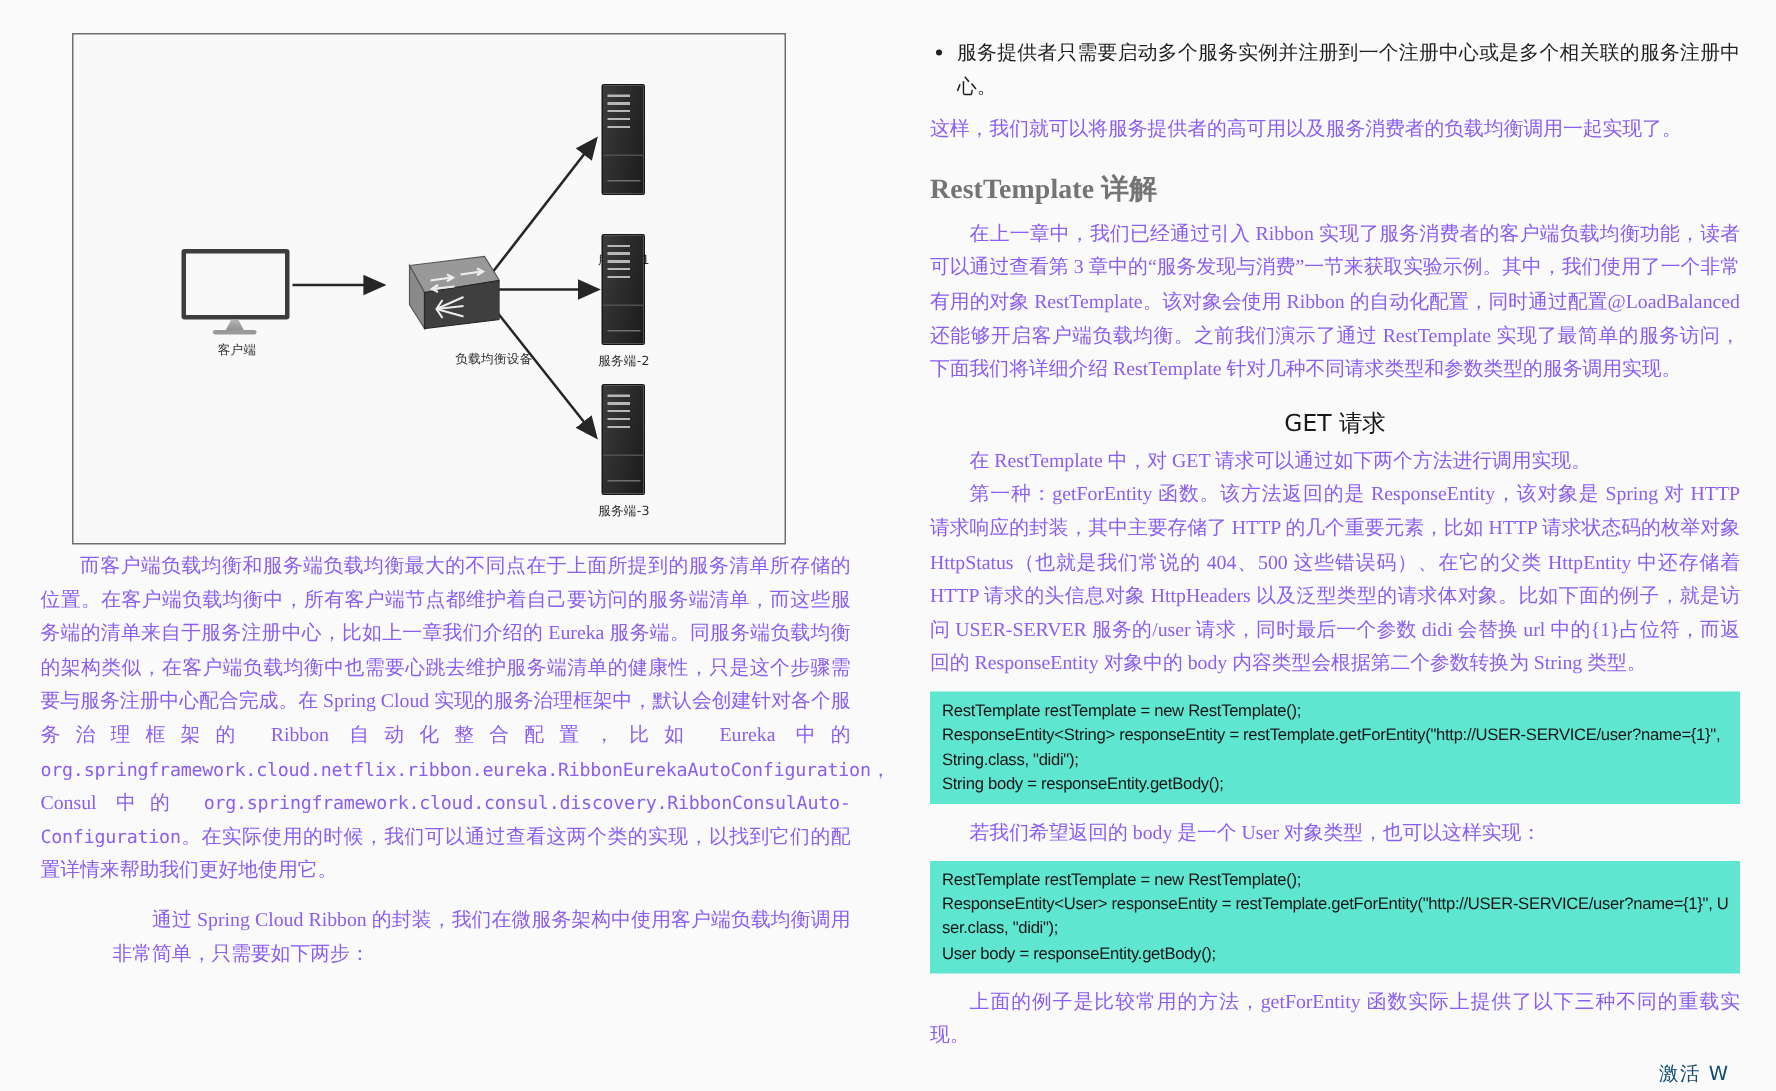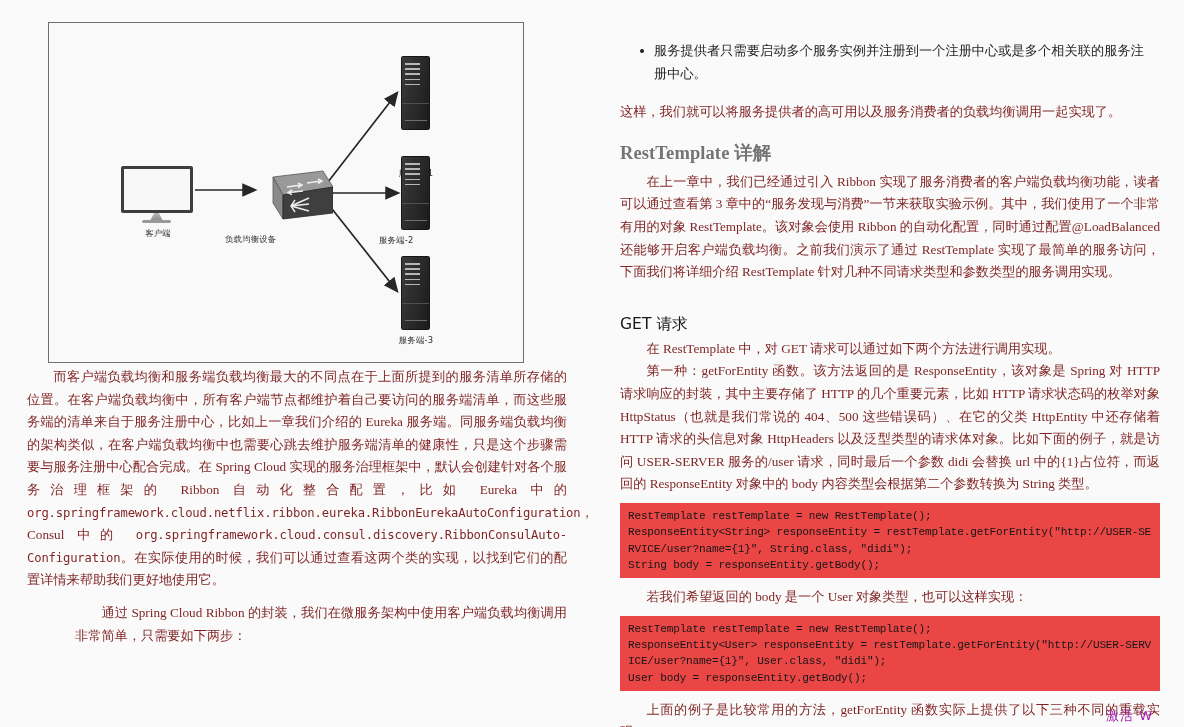--- a/index.html
+++ b/index.html
@@ -99,21 +99,21 @@
     position: absolute; left: 0; right: 0; top: 46px;
     height: 1.4px; background: #4e4e4e;
   }
 
   
   .para {
     font-size: 13.2px;
     line-height: 22.6px;
     text-align: justify;
     text-justify: inter-ideograph;
-    color: #7f1d1d;
+    color: #8b5cf6;
     margin: 0;
   }
   .para.indent { text-indent: 2em; }
   .mono {
     font-family: "DejaVu Sans Mono", "Liberation Mono", monospace;
     font-size: 12.2px;
     letter-spacing: -0.15px;
   }
 
   .left-text {
@@ -123,21 +123,21 @@
   }
   .left-text .para + .para { margin-top: 10px; margin-left: 48px; }
 
   
   .right-inner {
     position: absolute;
     left: 28px; top: 24px;
     width: 540px;
   }
 
-  ul.bullets { list-style: none; margin: 16px; padding: 0; }
+  ul.bullets { list-style: none; margin: 0; padding: 0; }
   ul.bullets li {
     position: relative;
     padding-left: 18px;
     font-size: 13.2px;
     line-height: 22.6px;
     text-align: justify;
     text-justify: inter-ideograph;
     margin-bottom: 1px;
   }
   ul.bullets li::before {
@@ -156,44 +156,45 @@
     line-height: 24px;
     margin: 17px 0 6px 0;
     letter-spacing: 0.1px;
     color: #737373;
   }
   h3.sub {
     font-family: "DejaVu Sans", "Liberation Sans", sans-serif;
     font-weight: normal;
     font-size: 15.6px;
     line-height: 20px;
-    margin: 30px 0 4px 0;
+    margin: 14px 0 4px 0;
     color: #141414;
+    text-align: center;
   }
 
   .code {
-    background: #ef4444;
+    background: #5eead4;
     padding: 5px 6px 5px 8px;
     margin: 7px 0 8px 0;
-    font-family: Liberation Mono, monospace;
+    font-family: Liberation Sans, sans-serif;
     font-size: 11.1px;
     line-height: 16.3px;
     color: #111111;
     white-space: pre-wrap;
     word-break: break-all;
     letter-spacing: -0.2px;
   }
   .code .ln { display: block; }
 
   .watermark {
     position: absolute;
     right: 6px; bottom: 3px;
     font-family: "DejaVu Sans", "Liberation Sans", sans-serif;
     font-size: 13px;
-    color: #a21caf;
+    color: #0c4a6e;
     letter-spacing: 1px;
     white-space: nowrap;
     overflow: hidden;
     width: 72px;
     height: 17px;
   }
 </style>
 </head>
 <body>
 
@@ -239,31 +240,31 @@
               <path d="M35,21 L31,23.6 L35,25.6"></path>
           </g>
 
           <g stroke="#f2f2f2" stroke-width="1.4" fill="none">
             <path d="M34,37 L52,29"></path>
             <path d="M34,37 L52,35"></path>
             <path d="M34,37 L52,42"></path>
             <path d="M38,31 L34,37 L38,43"></path>
           </g>
         </svg>
-        <div class="fig-label" style="left:176px; top:211px; width:120px; text-align:left;">负载均衡设备</div>
+        <div class="fig-label" style="left:186px; top:211px; width:120px; text-align:right;">负载均衡设备</div>
 
         <div class="server" style="left:352px; top:33px;">
             <div class="srv-mid"></div>
           </div>
         <div class="fig-label" style="left:330px; top:112px; width:74px; text-align:center;margin-top:33px;">服务端-1</div>
 
         <div class="server" style="left:352px; top:133px;">
             <div class="srv-mid"></div>
           </div>
-        <div class="fig-label" style="left:330px; top:212px; width:74px; text-align:left;">服务端-2</div>
+        <div class="fig-label" style="left:330px; top:212px; width:74px; text-align:center;">服务端-2</div>
 
         <div class="server" style="left:352px; top:233px;">
             <div class="srv-mid"></div>
           </div>
         <div class="fig-label" style="left:330px; top:312px; width:74px; text-align:center;">服务端-3</div>
 
       </div>
     </div>
 
     <div class="left-text">

